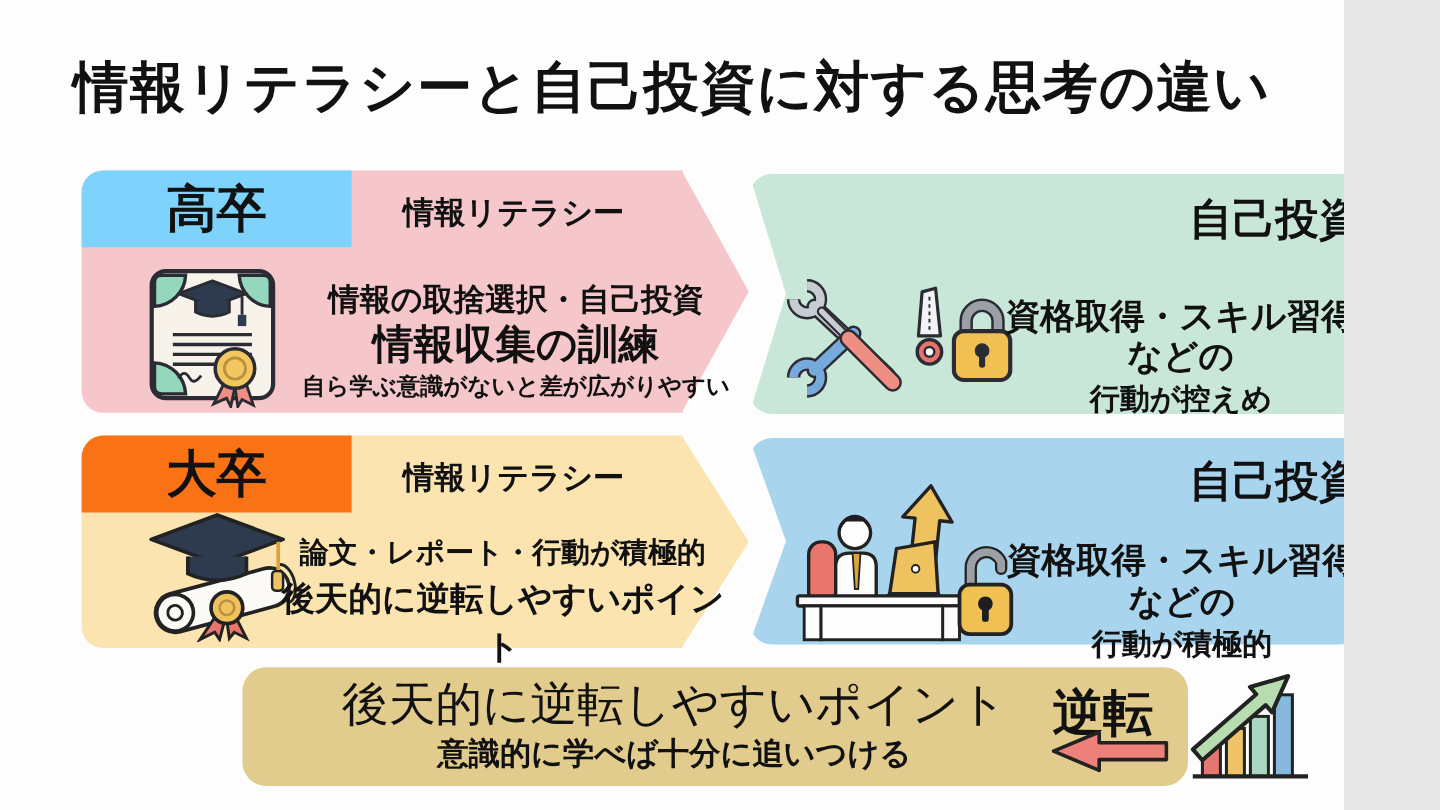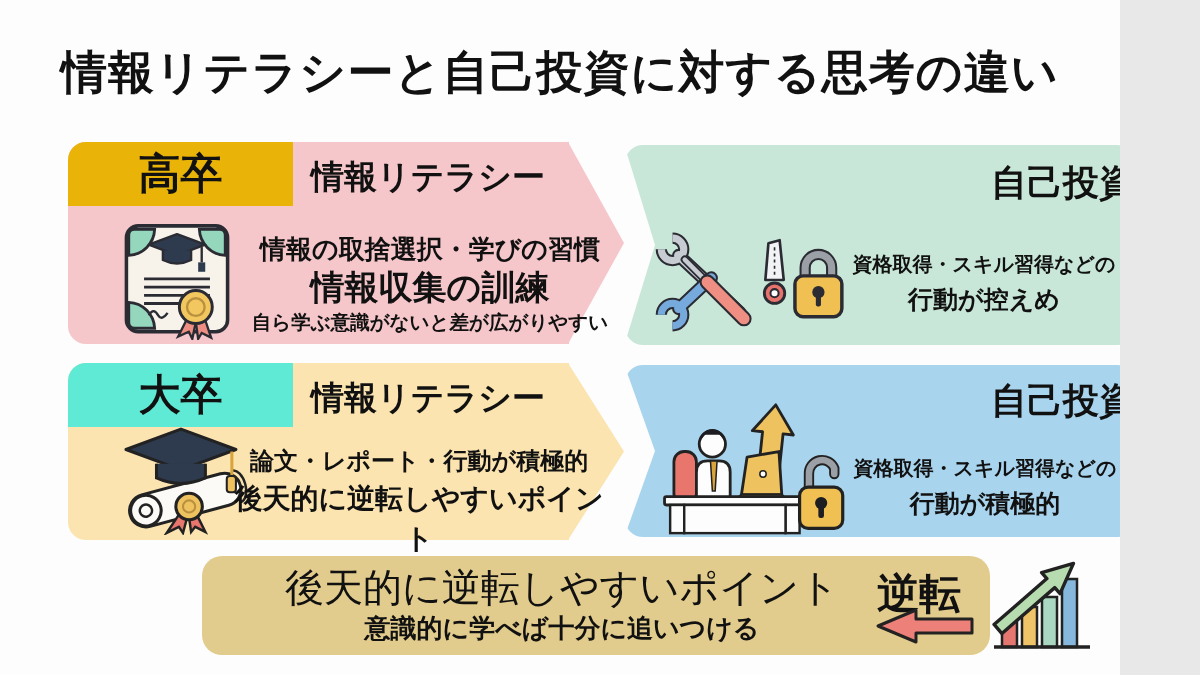--- a/index.html
+++ b/index.html
@@ -16,24 +16,24 @@
   .panel-left.r2{top:363px;height:177px;}
   .pl-rect{position:absolute;left:0;top:0;width:501px;height:100%;border-radius:18px 0 0 18px;}
   .r1 .pl-rect{background:#f6c7ca;}
   .r2 .pl-rect{background:#fbe4b0;}
   .pl-tip{position:absolute;left:500px;top:0;width:56px;height:100%;
           clip-path:polygon(0 0,100% 50%,0 100%);}
   .r1 .pl-tip{background:#f6c7ca;}
   .r2 .pl-tip{background:#fbe4b0;}
   .badge{position:absolute;left:0;top:0;width:225px;height:64px;border-radius:18px 0 0 0;
          display:flex;align-items:center;justify-content:center;font-size:42px;font-weight:900;}
-  .badge.red{background:#eab308;}
-  .badge.amber{background:#5eead4;}
+  .badge.red{background:#7dd3fc;}
+  .badge.amber{background:#f97316;}
   .pl-heading{position:absolute;left:230px;top:6px;width:260px;height:58px;
-              display:flex;align-items:center;justify-content:center;font-size:33px;font-weight:900;text-align:right;}
+              display:flex;align-items:center;justify-content:center;font-size:26px;font-weight:900;text-align:right;}
   .pl-icon{position:absolute;}
   .cert-icon{left:50px;top:78px;width:118px;height:120px;}
   .grad-icon{left:38px;top:60px;width:156px;height:112px;}
   .pl-text{position:absolute;text-align:center;font-weight:800;}
   .pl-text.r1t{left:178px;top:90px;width:368px;}
   .pl-text.r1t .l1{font-size:26px;line-height:34px;}
   .pl-text.r1t .l2{font-size:34px;line-height:42px;font-weight:900;}
   .pl-text.r1t .l3{font-size:19.5px;line-height:28px;}
   .pl-text.r2t{left:160px;top:80px;width:382px;}
   .pl-text.r2t .l1{font-size:24px;line-height:36px;font-weight:900;}
@@ -47,21 +47,21 @@
          background:#fdfdfd;clip-path:polygon(0 0,100% 50%,0 100%);}
   .pr-heading{position:absolute;left:0;width:100%;text-align:right;font-size:36px;font-weight:900;}
   .panel-right.r1 .pr-heading{top:14px;}
   .panel-right.r2 .pr-heading{top:12px;}
   .pr-icon{position:absolute;}
   .tools-icon{left:24px;top:86px;width:196px;height:102px;}
   .desk-icon{left:14px;top:34px;width:218px;height:136px;}
   .pr-text{position:absolute;text-align:center;font-weight:800;}
   .pr-text.r1t{left:208px;top:102px;width:302px;}
   .pr-text.r2t{left:213px;top:86px;width:294px;}
-  .pr-text .p1{font-size:20px;line-height:34px;}
+  .pr-text .p1{font-size:29px;line-height:34px;}
   .pr-text .p2{font-size:25px;line-height:36px;font-weight:900;}
 
   
   .footer-bar{position:absolute;left:202px;top:556px;width:788px;height:99px;
               background:#e2cc8d;border-radius:20px;}
   .f-text{position:absolute;left:40px;top:8px;width:640px;text-align:center;}
   .f-head{font-size:39px;font-weight:400;line-height:48px;}
   .f-sub{font-size:26px;font-weight:800;line-height:32px;}
   .f-rev{position:absolute;left:662px;top:10px;width:110px;text-align:center;
          font-size:42px;font-weight:900;}
@@ -96,21 +96,21 @@
         <line x1="22" y1="64" x2="78" y2="64" stroke="#2b2b33" stroke-width="2.4"></line>
         <line x1="22" y1="71" x2="52" y2="71" stroke="#2b2b33" stroke-width="2.4"></line>
         <path d="M26 81 q4 -7 8 0 q3 5 8 -2" fill="none" stroke="#2b2b33" stroke-width="2"></path>
         <polygon points="58,85 51,99 60,95 63,101 66,87" fill="#ef8f83" stroke="#2b2b33" stroke-width="2"></polygon>
         <polygon points="74,85 79,100 71,96 68,101 66,87" fill="#ef8f83" stroke="#2b2b33" stroke-width="2"></polygon>
         <circle cx="66" cy="74" r="14" fill="#f3c75f" stroke="#2b2b33" stroke-width="2.5"></circle>
         <circle cx="66" cy="74" r="7.5" fill="#f3c75f" stroke="#b9903e" stroke-width="2"></circle>
       </svg>
     </div>
     <div class="pl-text r1t">
-      <div class="l1">情報の取捨選択・学びの習慣</div>
+      <div class="l1">情報の取捨選択・自己投資</div>
       <div class="l2">情報収集の訓練</div>
       <div class="l3">自ら学ぶ意識がないと差が広がりやすい</div>
     </div>
   </div>
 
   <div class="panel-right r1">
     <div class="notch"></div>
     <div class="pr-heading">自己投資</div>
     <div class="pr-icon tools-icon">
       <svg viewBox="0 0 190 100">

